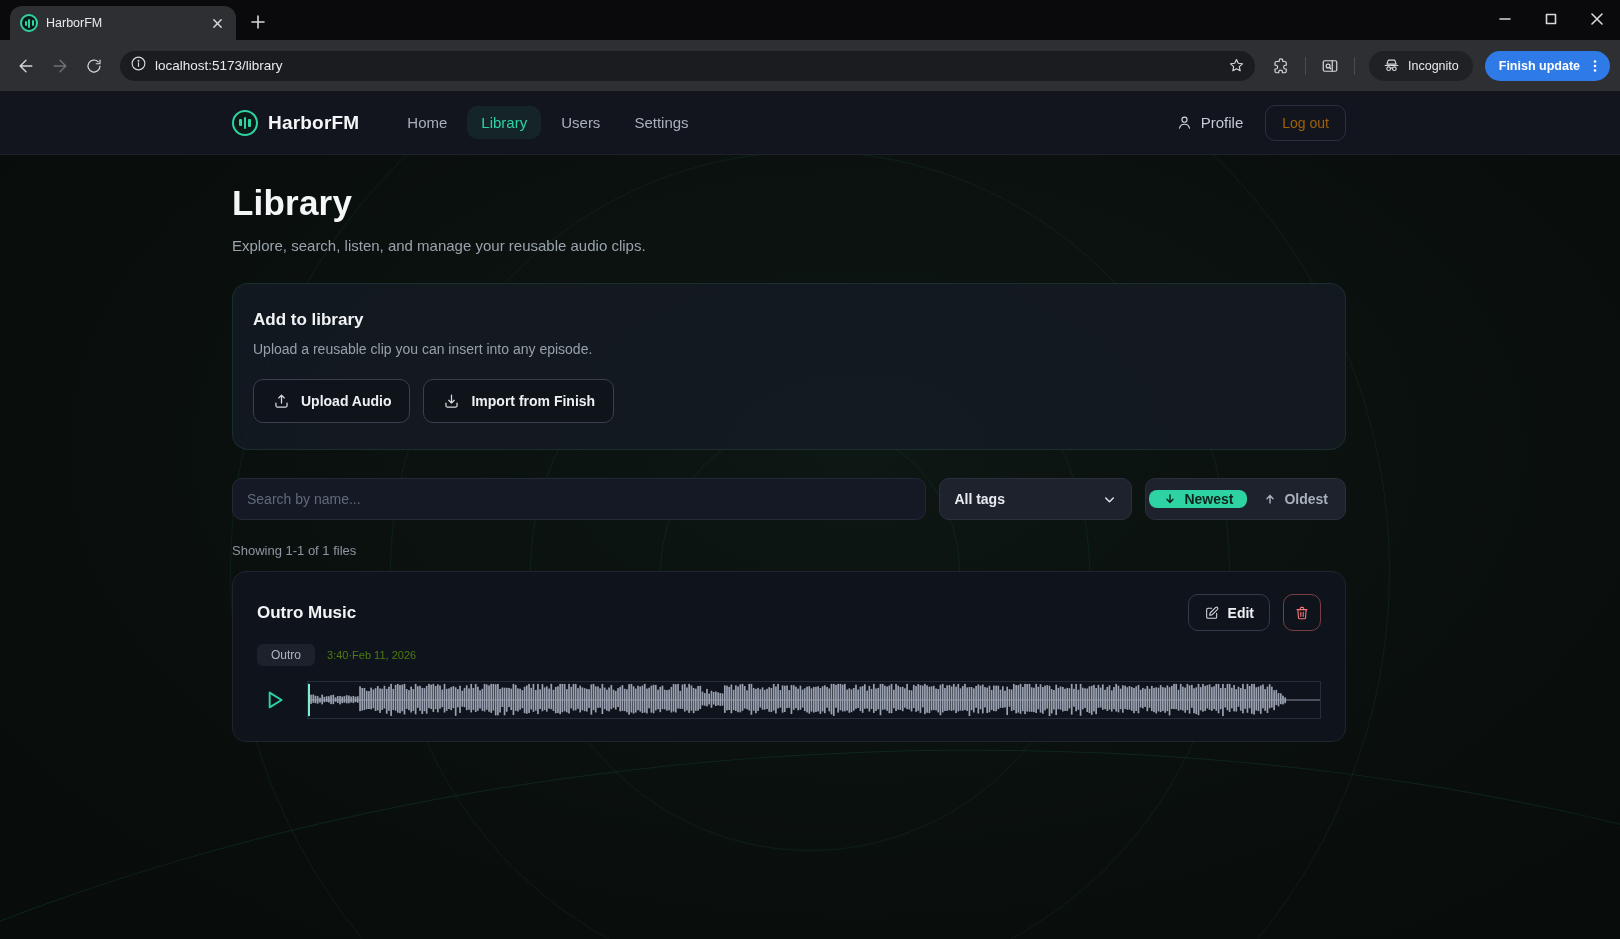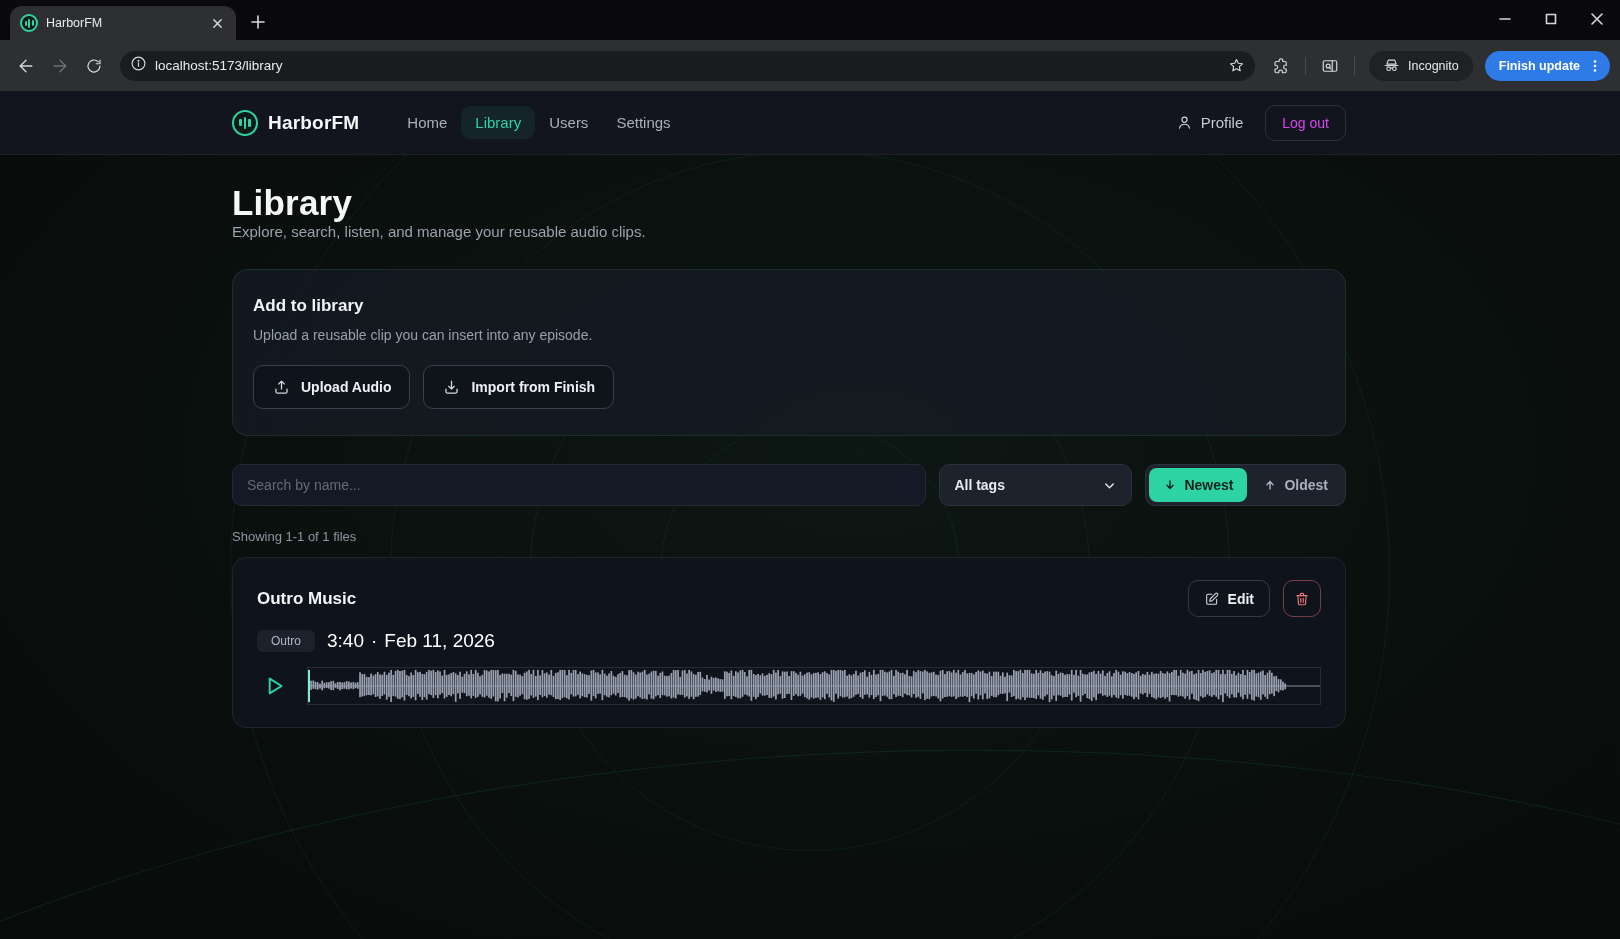--- a/index.html
+++ b/index.html
@@ -47,69 +47,69 @@
 
   .appbar { position:relative; height:64px; background:#12151e; border-bottom:1px solid #1d212c;
             display:flex; align-items:center; z-index:2; }
   .container { width:1114px; margin-left:232px; }
   .appbar .container { display:flex; align-items:center; }
   .logo-ring { width:26px; height:26px; border-radius:50%; border:2px solid var(--accent);
                background:#0c1a16; display:flex; align-items:center; justify-content:center; gap:2px; flex:none;}
   .logo-ring i { display:block; width:2.5px; background:var(--accent); border-radius:1px; }
   .logo-ring i:nth-child(1){height:7px} .logo-ring i:nth-child(2){height:12px} .logo-ring i:nth-child(3){height:8px}
   .brand { color:#f3f5f7; font-size:19px; font-weight:700; margin-left:10px; letter-spacing:.2px; }
-  .nav { display:flex; align-items:flex-end; margin-left:34px; }
+  .nav { display:flex; align-items:flex-end; margin-left:34px; gap:6px; }
   .nav a { color:#a8b0bb; font-size:15px; text-decoration:none; padding:8px 14px; border-radius:10px; cursor:pointer; }
   .nav a.active { color:var(--accent); background:rgba(46,211,161,0.08); }
   .appbar-right { margin-left:auto; display:flex; align-items:center; gap:22px; }
   .profile { display:flex; align-items:center; gap:8px; color:#c3cad4; font-size:15px; cursor:pointer; }
-  .logout { color:#d946ef; font-size:14px; border:1px solid #2b3140; border-radius:10px;
+  .logout { color:#a16207; font-size:14px; border:1px solid #2b3140; border-radius:10px;
             padding:9px 16px; cursor:pointer; background:transparent; }
 
   main { position:relative; z-index:1; padding-top:28px; }
   h1.page-title { color:#f4f6f8; font-size:35px; font-weight:700; letter-spacing:.2px; }
-  .page-sub { color:#99a3ad; font-size:15px; }
+  .page-sub { color:#99a3ad; font-size:15px; margin-top:14px; }
 
   .add-card { margin-top:29px; background:rgba(21,27,35,0.82); border:1px solid rgba(110,231,183,0.10);
               border-radius:16px; padding:26px 20px; }
   .add-card h2 { color:#f1f3f5; font-size:17px; font-weight:700; }
   .add-card p { color:#96a0ab; font-size:14px; margin-top:11px; }
   .add-actions { display:flex; gap:13px; margin-top:22px; }
   .btn { display:inline-flex; align-items:center; gap:10px; background:rgba(13,17,24,0.55);
          border:1px solid #39404e; border-radius:10px; color:#eef1f4; font-size:14px; font-weight:700;
          padding:0 18px; height:44px; cursor:pointer; }
 
   .filter-row { display:flex; align-items:center; gap:13px; margin-top:28px; }
   .search-input { flex:1; height:42px; background:#141925; border:1px solid #232a37; border-radius:10px;
                   color:#e7eaee; font-size:14px; padding:6px 14px; outline:none; font-family:inherit; }
   .search-input::placeholder { color:#616b79; }
   .select { width:193px; height:42px; background:#1e222c; border:1px solid #2a303c; border-radius:10px;
             display:flex; align-items:center; padding:0 14px; color:#e7eaee; font-size:14px; font-weight:600; cursor:pointer; }
   .select .sel-label { flex:1; }
   .sortgroup { height:42px; background:#1e222c; border:1px solid #2a303c; border-radius:10px;
                display:flex; align-items:center; padding:3px; gap:2px; }
-  .sortbtn { height:34px; display:flex; align-items:center; gap:7px; padding:0 14px; border-radius:8px;
+  .sortbtn { height:18px; display:flex; align-items:center; gap:7px; padding:0 14px; border-radius:8px;
              font-size:14px; font-weight:700; color:#a7b0bc; cursor:pointer; }
   .sortbtn.active { background:var(--accent); color:#0c231b; }
   .sortbtn.active svg { stroke:#0c231b; }
   .sortbtn svg { stroke:#a7b0bc; }
 
   .results-line { color:#8d96a3; font-size:13px; margin-top:23px; }
 
   .file-card { margin-top:13px; background:#0f131c; border:1px solid #20242f; border-radius:14px; padding:22px 24px; }
   .file-head { display:flex; align-items:center; }
   .file-name { color:#f2f4f6; font-size:17px; font-weight:700; flex:1; }
   .file-actions { display:flex; gap:13px; }
   .edit-btn { display:flex; align-items:center; gap:8px; height:37px; padding:0 15px; border-radius:10px;
               border:1px solid #333948; color:#eef1f4; font-size:14px; font-weight:700; background:transparent; cursor:pointer; }
   .del-btn { width:38px; height:37px; border-radius:10px; border:1px solid rgba(244,114,114,0.45);
              display:flex; align-items:center; justify-content:center; background:transparent; cursor:pointer; }
   .file-meta { display:flex; align-items:center; gap:12px; margin-top:13px; }
   .tag-badge { background:#1c212c; border-radius:6px; color:#aeb6c2; font-size:12px; padding:4px 14px; }
-  .meta-text { color:#ffffff; font-size:19px; display:flex; gap:7px; }
+  .meta-text { color:#4d7c0f; font-size:11px; display:flex; }
   .wave-row { display:flex; align-items:center; gap:16px; margin-top:15px; }
   .play-btn { width:34px; height:34px; display:flex; align-items:center; justify-content:center; cursor:pointer; flex:none; }
   .wave-box { flex:1; height:38px; border:1px solid #262c38; position:relative; }
   .wave-box svg { display:block; width:100%; height:100%; }
 </style>
 </head>
 <body>
 
 <div>
   <div class="tabstrip">

